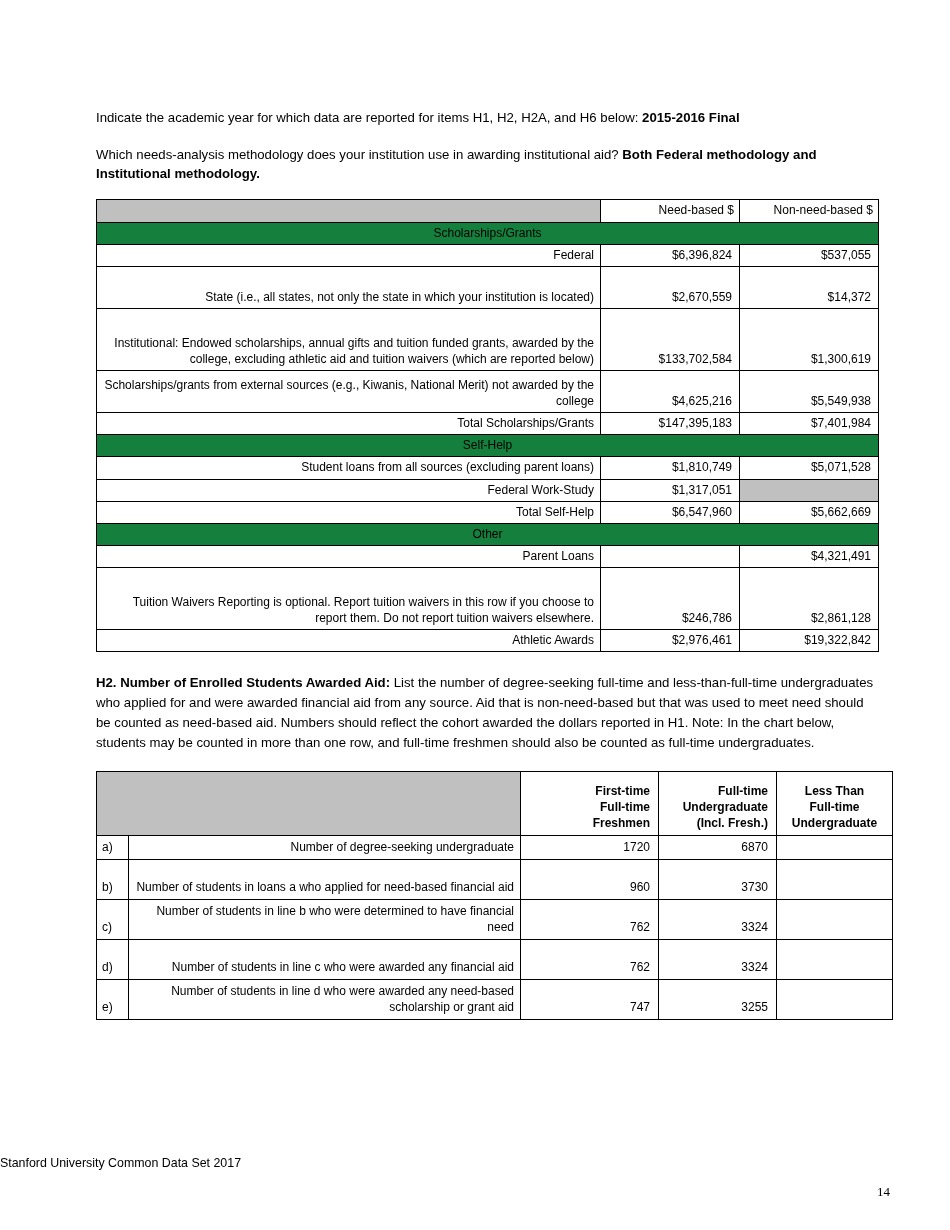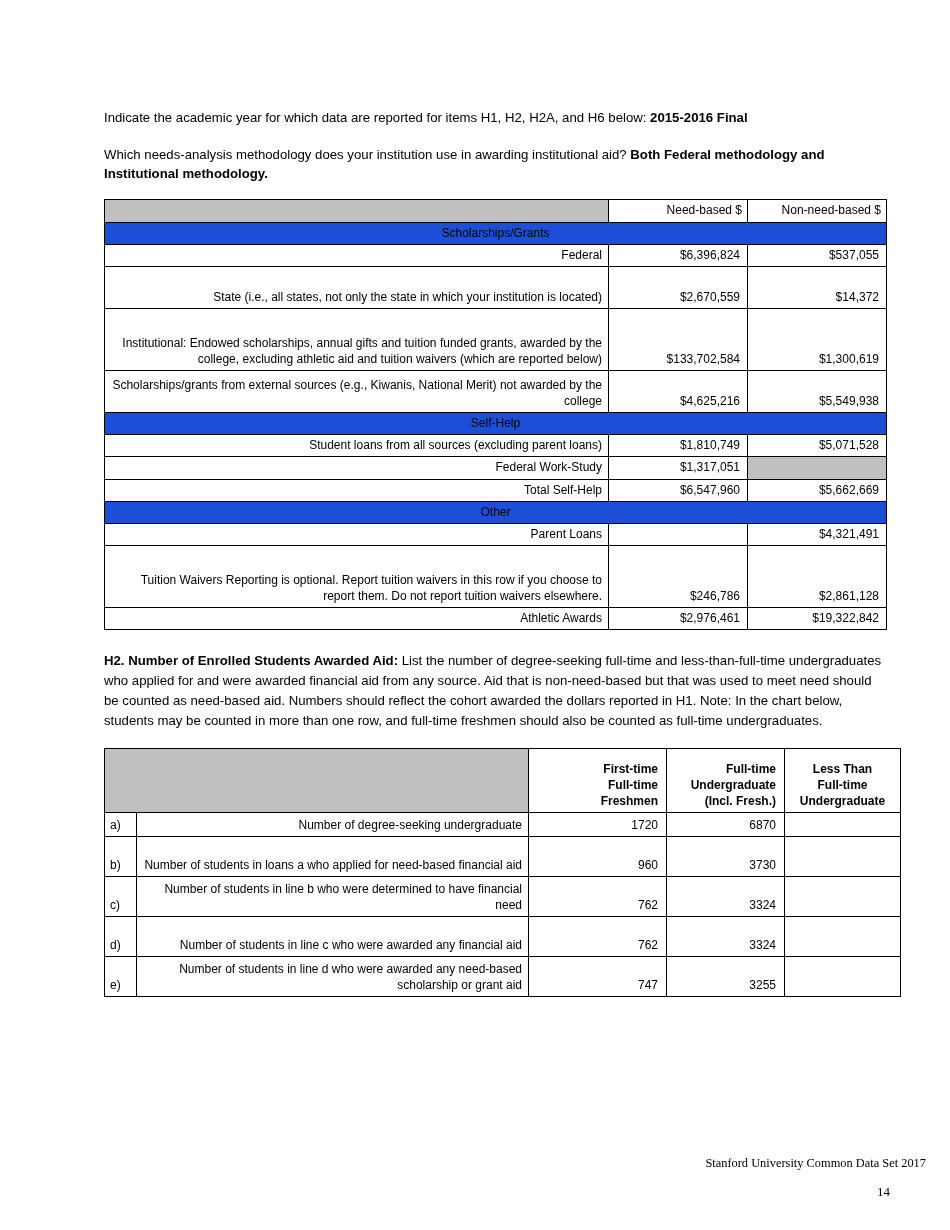--- a/index.html
+++ b/index.html
@@ -17,21 +17,21 @@
   }
   .page {
     position: absolute;
     left: 0; top: 0;
     width: 950px;
     height: 1230px;
     padding: 0;
   }
   .content {
     position: absolute;
-    left: 104px;
+    left: 96px;
     top: 108px;
     width: 782px;
   }
 
   
   .intro-para {
     font-size: 13.2px;
     line-height: 1.45;
     margin: 0 0 18px 0;
   }
@@ -52,21 +52,21 @@
     font-weight: normal;
     line-height: 1.35;
   }
   .gray { background: #c0c0c0; }
   .hdr {
     font-weight: bold;
     text-align: right;
     vertical-align: bottom;
   }
   .section-band {
-    background: #1d4ed8;
+    background: #15803d;
     font-weight: bold;
     text-align: center;
   }
   .lbl {
     text-align: right;
   }
   .num {
     text-align: right;
     vertical-align: bottom;
   }
@@ -125,23 +125,21 @@
     left: 0; top: 1184px;
     width: 890px;
     text-align: right;
     font-family: "Liberation Serif", serif;
     font-size: 13px;
   }
   .footer-note {
     position: absolute;
     left: 0; top: 1156px;
     width: 926px;
-    text-align: right;
     font-size: 12.4px;
-    font-family: Liberation Serif, serif;
   }
 </style>
 </head>
 <body>
 
 <div class="page">
   <div class="content">
 
     <p class="intro-para"><span>Indicate the academic year for which data are reported for items H1, H2, H2A, and H6 below: </span><span class="b">2015-2016 Final</span></p>
 
@@ -176,20 +174,25 @@
           </tr>
           <tr class="r3">
             <td class="lbl">Institutional: Endowed scholarships, annual gifts and tuition funded grants, awarded by the college, excluding athletic aid and tuition waivers (which are reported below)</td>
             <td class="num">$133,702,584</td>
             <td class="num">$1,300,619</td>
           </tr>
           <tr class="r2">
             <td class="lbl">Scholarships/grants from external sources (e.g., Kiwanis, National Merit) not awarded by the college</td>
             <td class="num">$4,625,216</td>
             <td class="num">$5,549,938</td>
+          </tr>
+          <tr class="r1">
+            <td class="lbl bold">Total Scholarships/Grants</td>
+            <td class="num bold">$147,395,183</td>
+            <td class="num bold">$7,401,984</td>
           </tr>
           <tr class="r-band">
             <td class="section-band" colspan="3">Self-Help</td>
           </tr>
           <tr class="r1">
             <td class="lbl">Student loans from all sources (excluding parent loans)</td>
             <td class="num">$1,810,749</td>
             <td class="num">$5,071,528</td>
           </tr>
           <tr class="r1">

